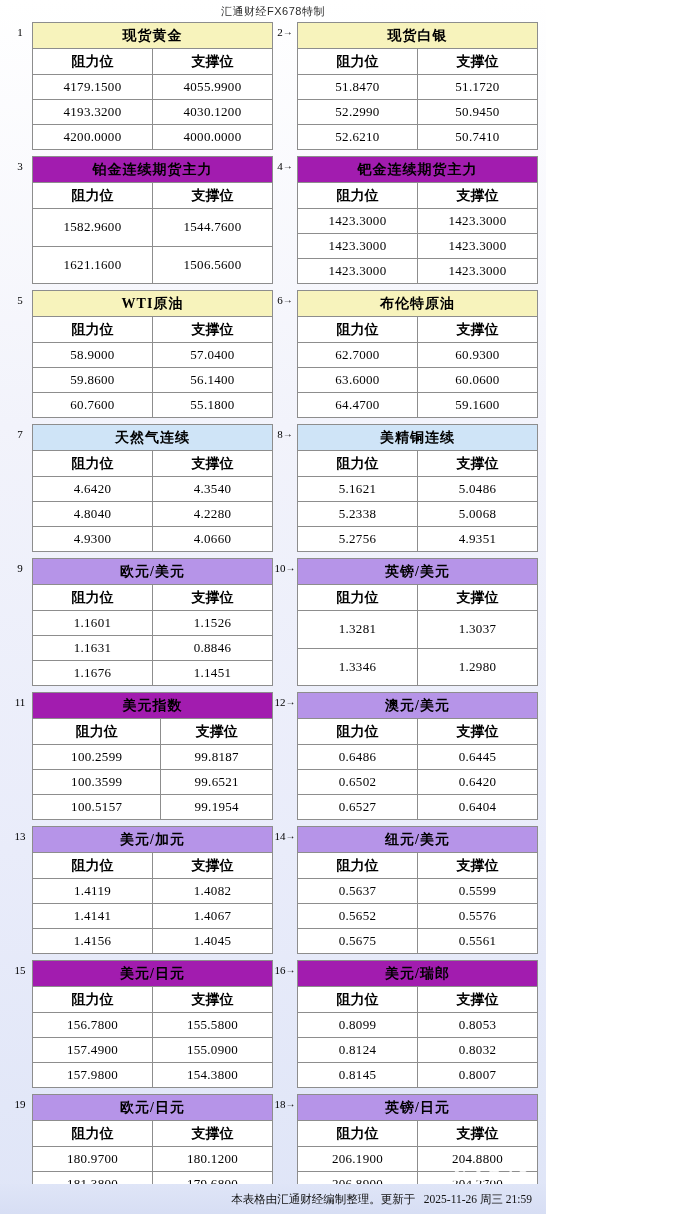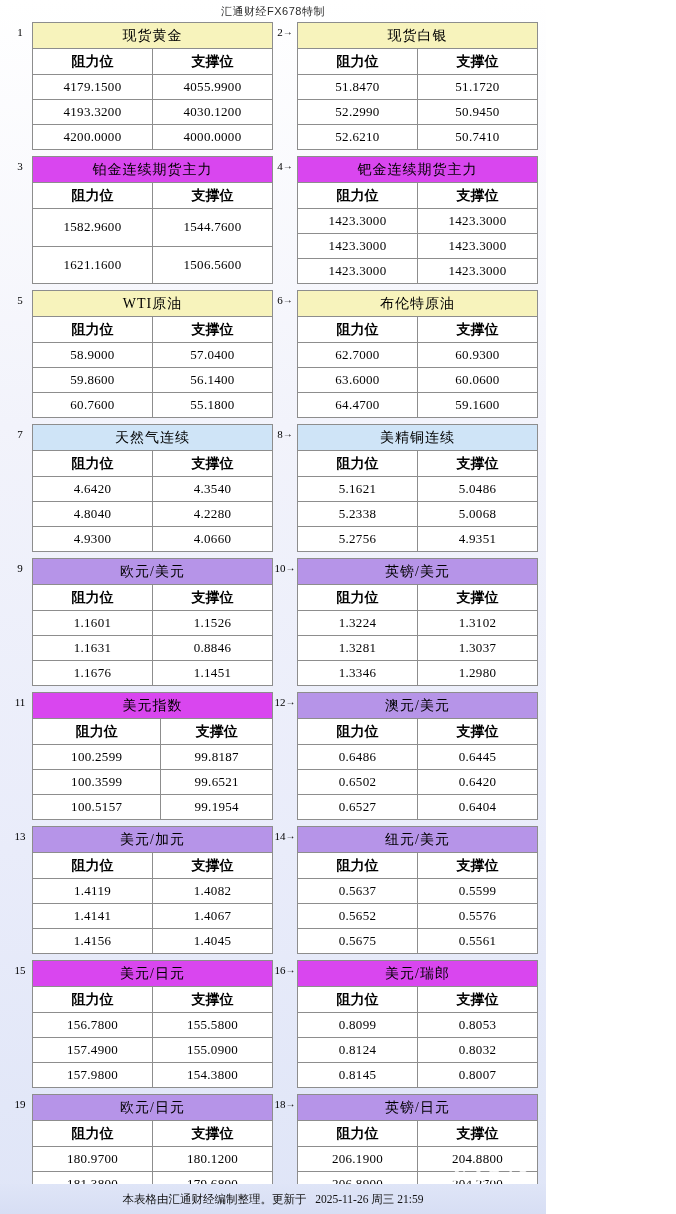--- a/index.html
+++ b/index.html
@@ -65,49 +65,49 @@
     border: 1px solid #8d8d8d;
     text-align: center;
     font-size: 12.5px;
     color: #000000;
     padding: 0;
     height: 24px;
     font-family: "Liberation Serif", serif;
   }
   .tbl th.title {
     font-size: 14px;
-    font-weight: normal;
+    font-weight: bold;
     height: 25px;
     letter-spacing: 1px;
   }
   .tbl th.sub {
     font-weight: bold;
     font-size: 14px;
     height: 25px;
     background: #ffffff;
   }
   .tbl td.val {
     font-size: 13px;
     background: #ffffff;
     letter-spacing: 0.3px;
   }
   .t-gold   { background: #f7f3bc; }
-  .t-blue   { background: #d946ef; margin-top: 28px; }
+  .t-blue   { background: #a21caf; margin-top: 28px; }
   .t-lblue  { background: #cfe4f7; }
   .t-purple { background: #b694e8; margin-left: 8px; }
 
   .spacer-row { height: 6px; }
 
   .footer {
     position: absolute;
     left: 0; right: 0; bottom: 0;
     height: 30px;
     display: flex;
     align-items: center;
-    justify-content: center;
+    justify-content: flex-end;
     padding: 0 14px;
     box-sizing: border-box;
     font-size: 11.5px;
     color: #111;
     font-family: "Liberation Serif", serif;
     background: linear-gradient(180deg, #dfe5f7 0%, #d7def4 100%);
     margin-top: 28px;
   }
   .watermark {
     position: absolute;
@@ -425,24 +425,20 @@
               <tr>
                 <th class="title t-purple" colspan="2">英镑/美元</th>
               </tr>
               <tr>
                 <th class="sub">阻力位</th>
                 <th class="sub">支撑位</th>
               </tr>
             </thead>
             <tbody>
               <tr>
-                <td class="val">1.3224</td>
-                <td class="val">1.3102</td>
-              </tr>
-              <tr>
                 <td class="val">1.3281</td>
                 <td class="val">1.3037</td>
               </tr>
               <tr>
                 <td class="val">1.3346</td>
                 <td class="val">1.2980</td>
               </tr>
             </tbody>
           </table>
         </div>

